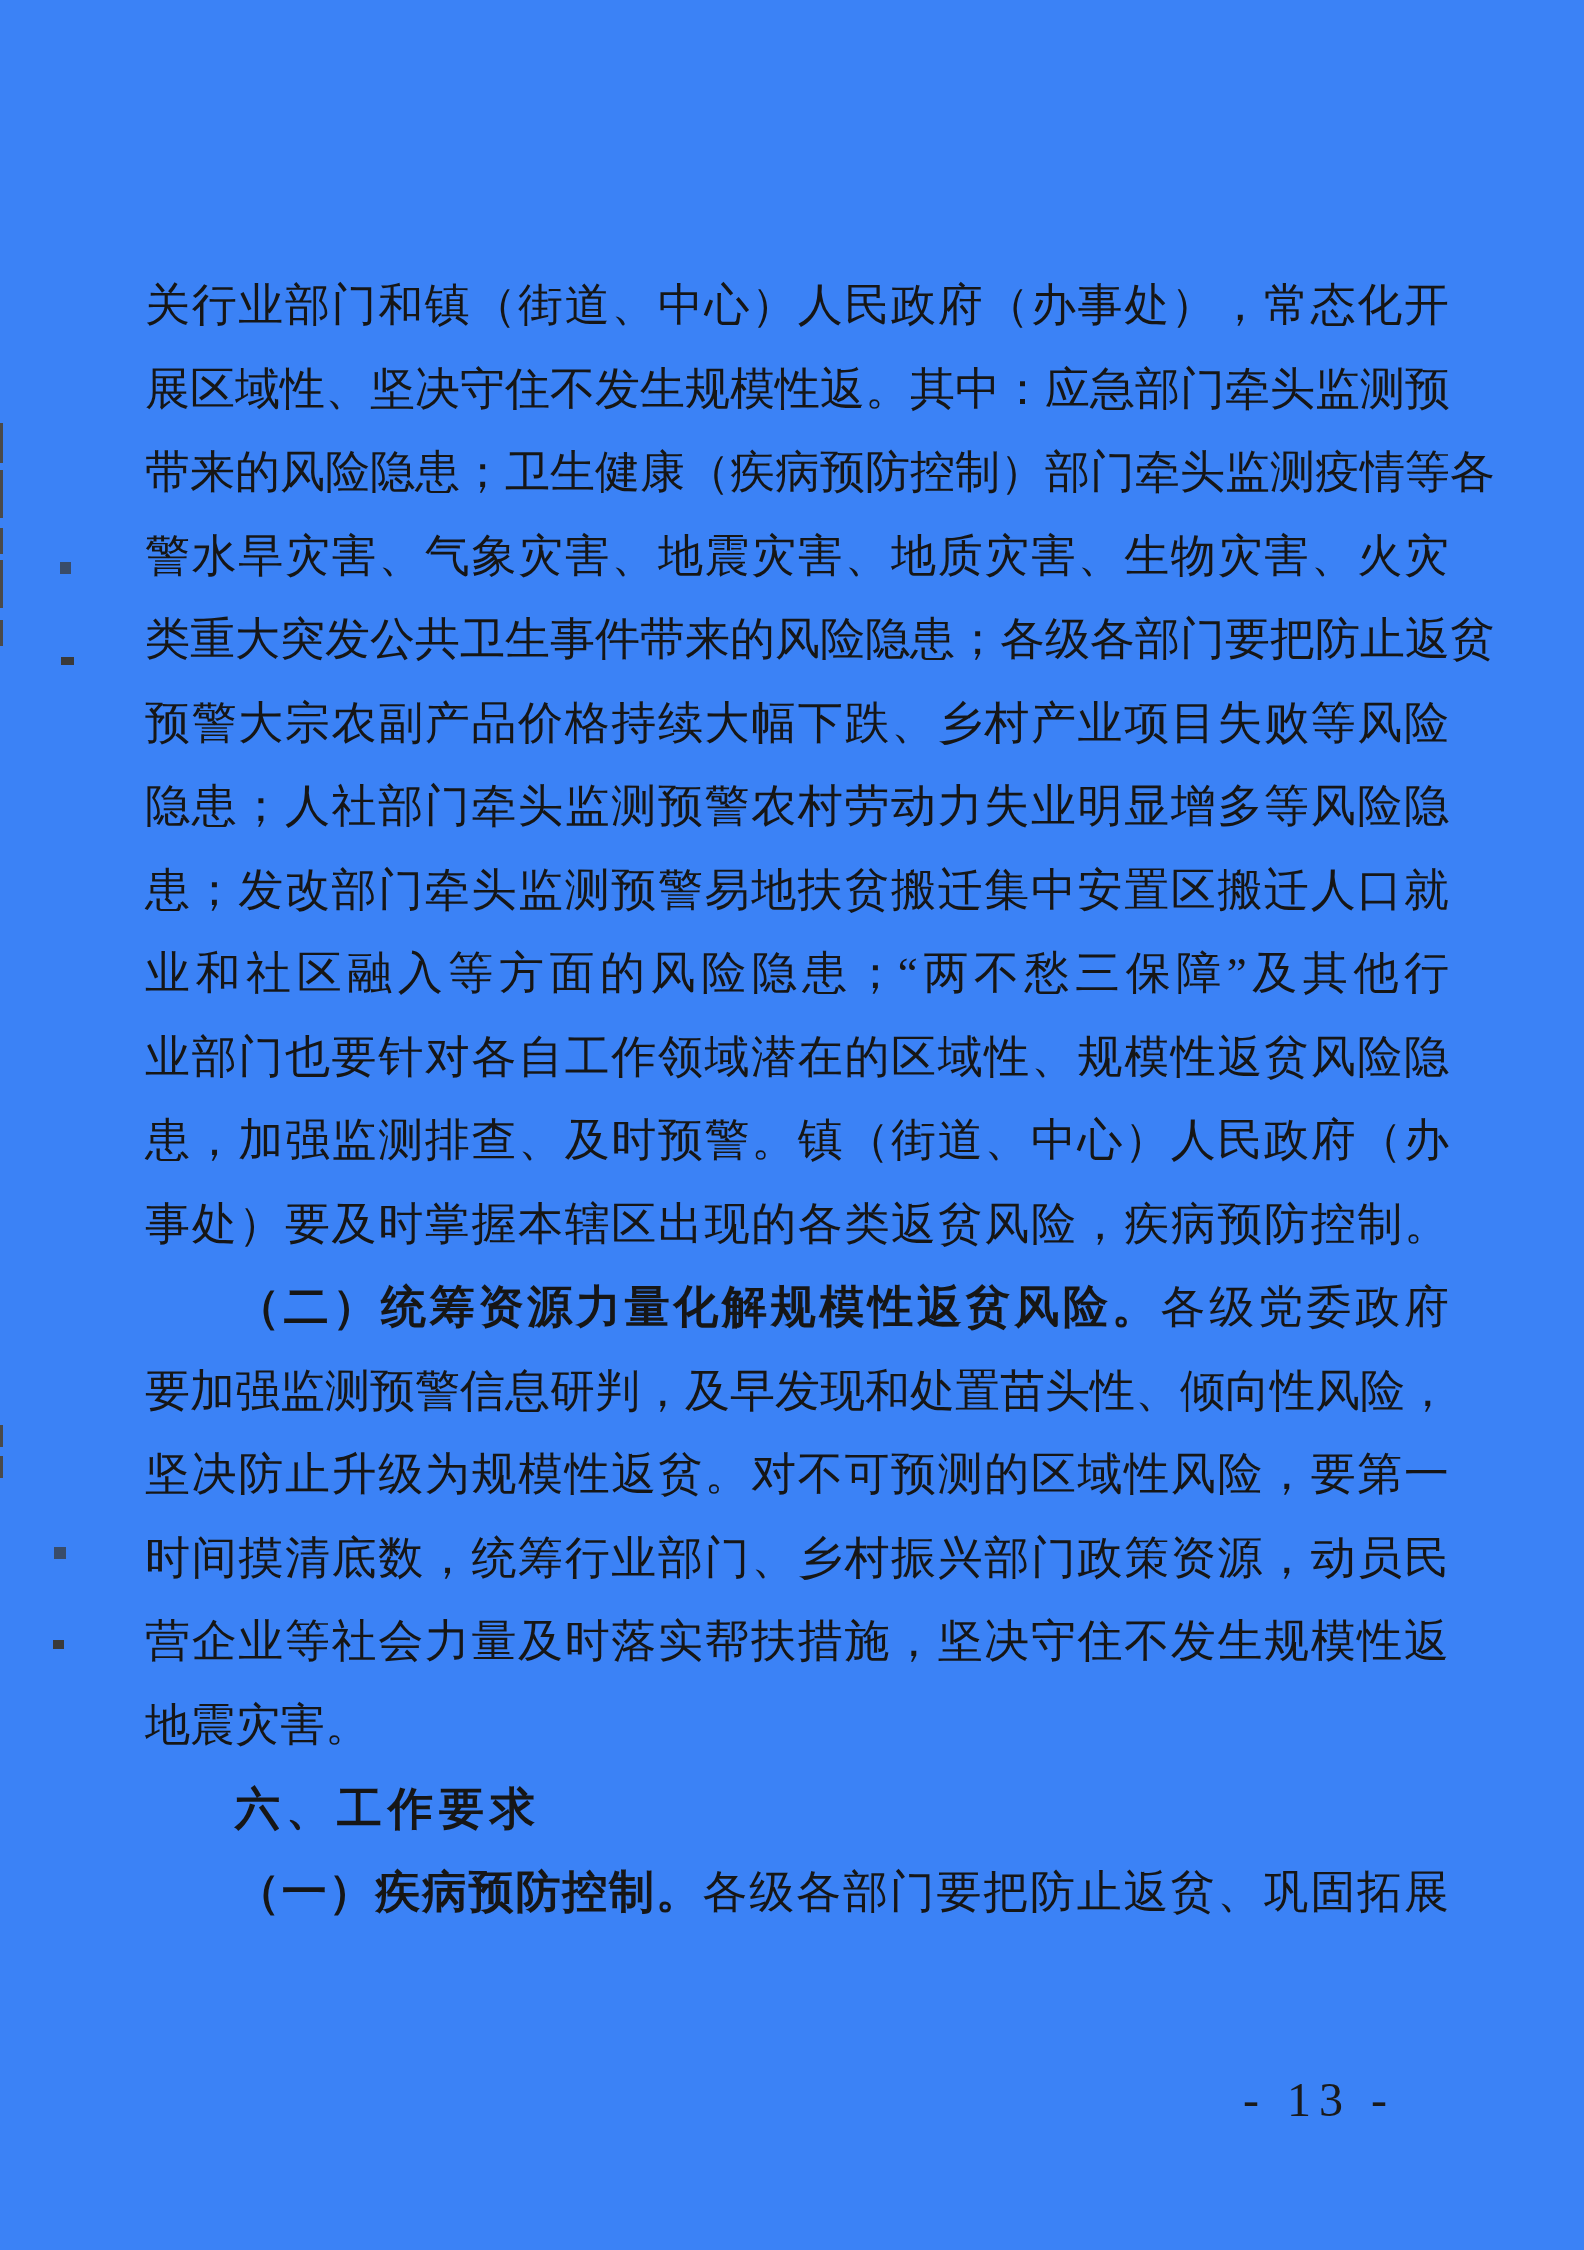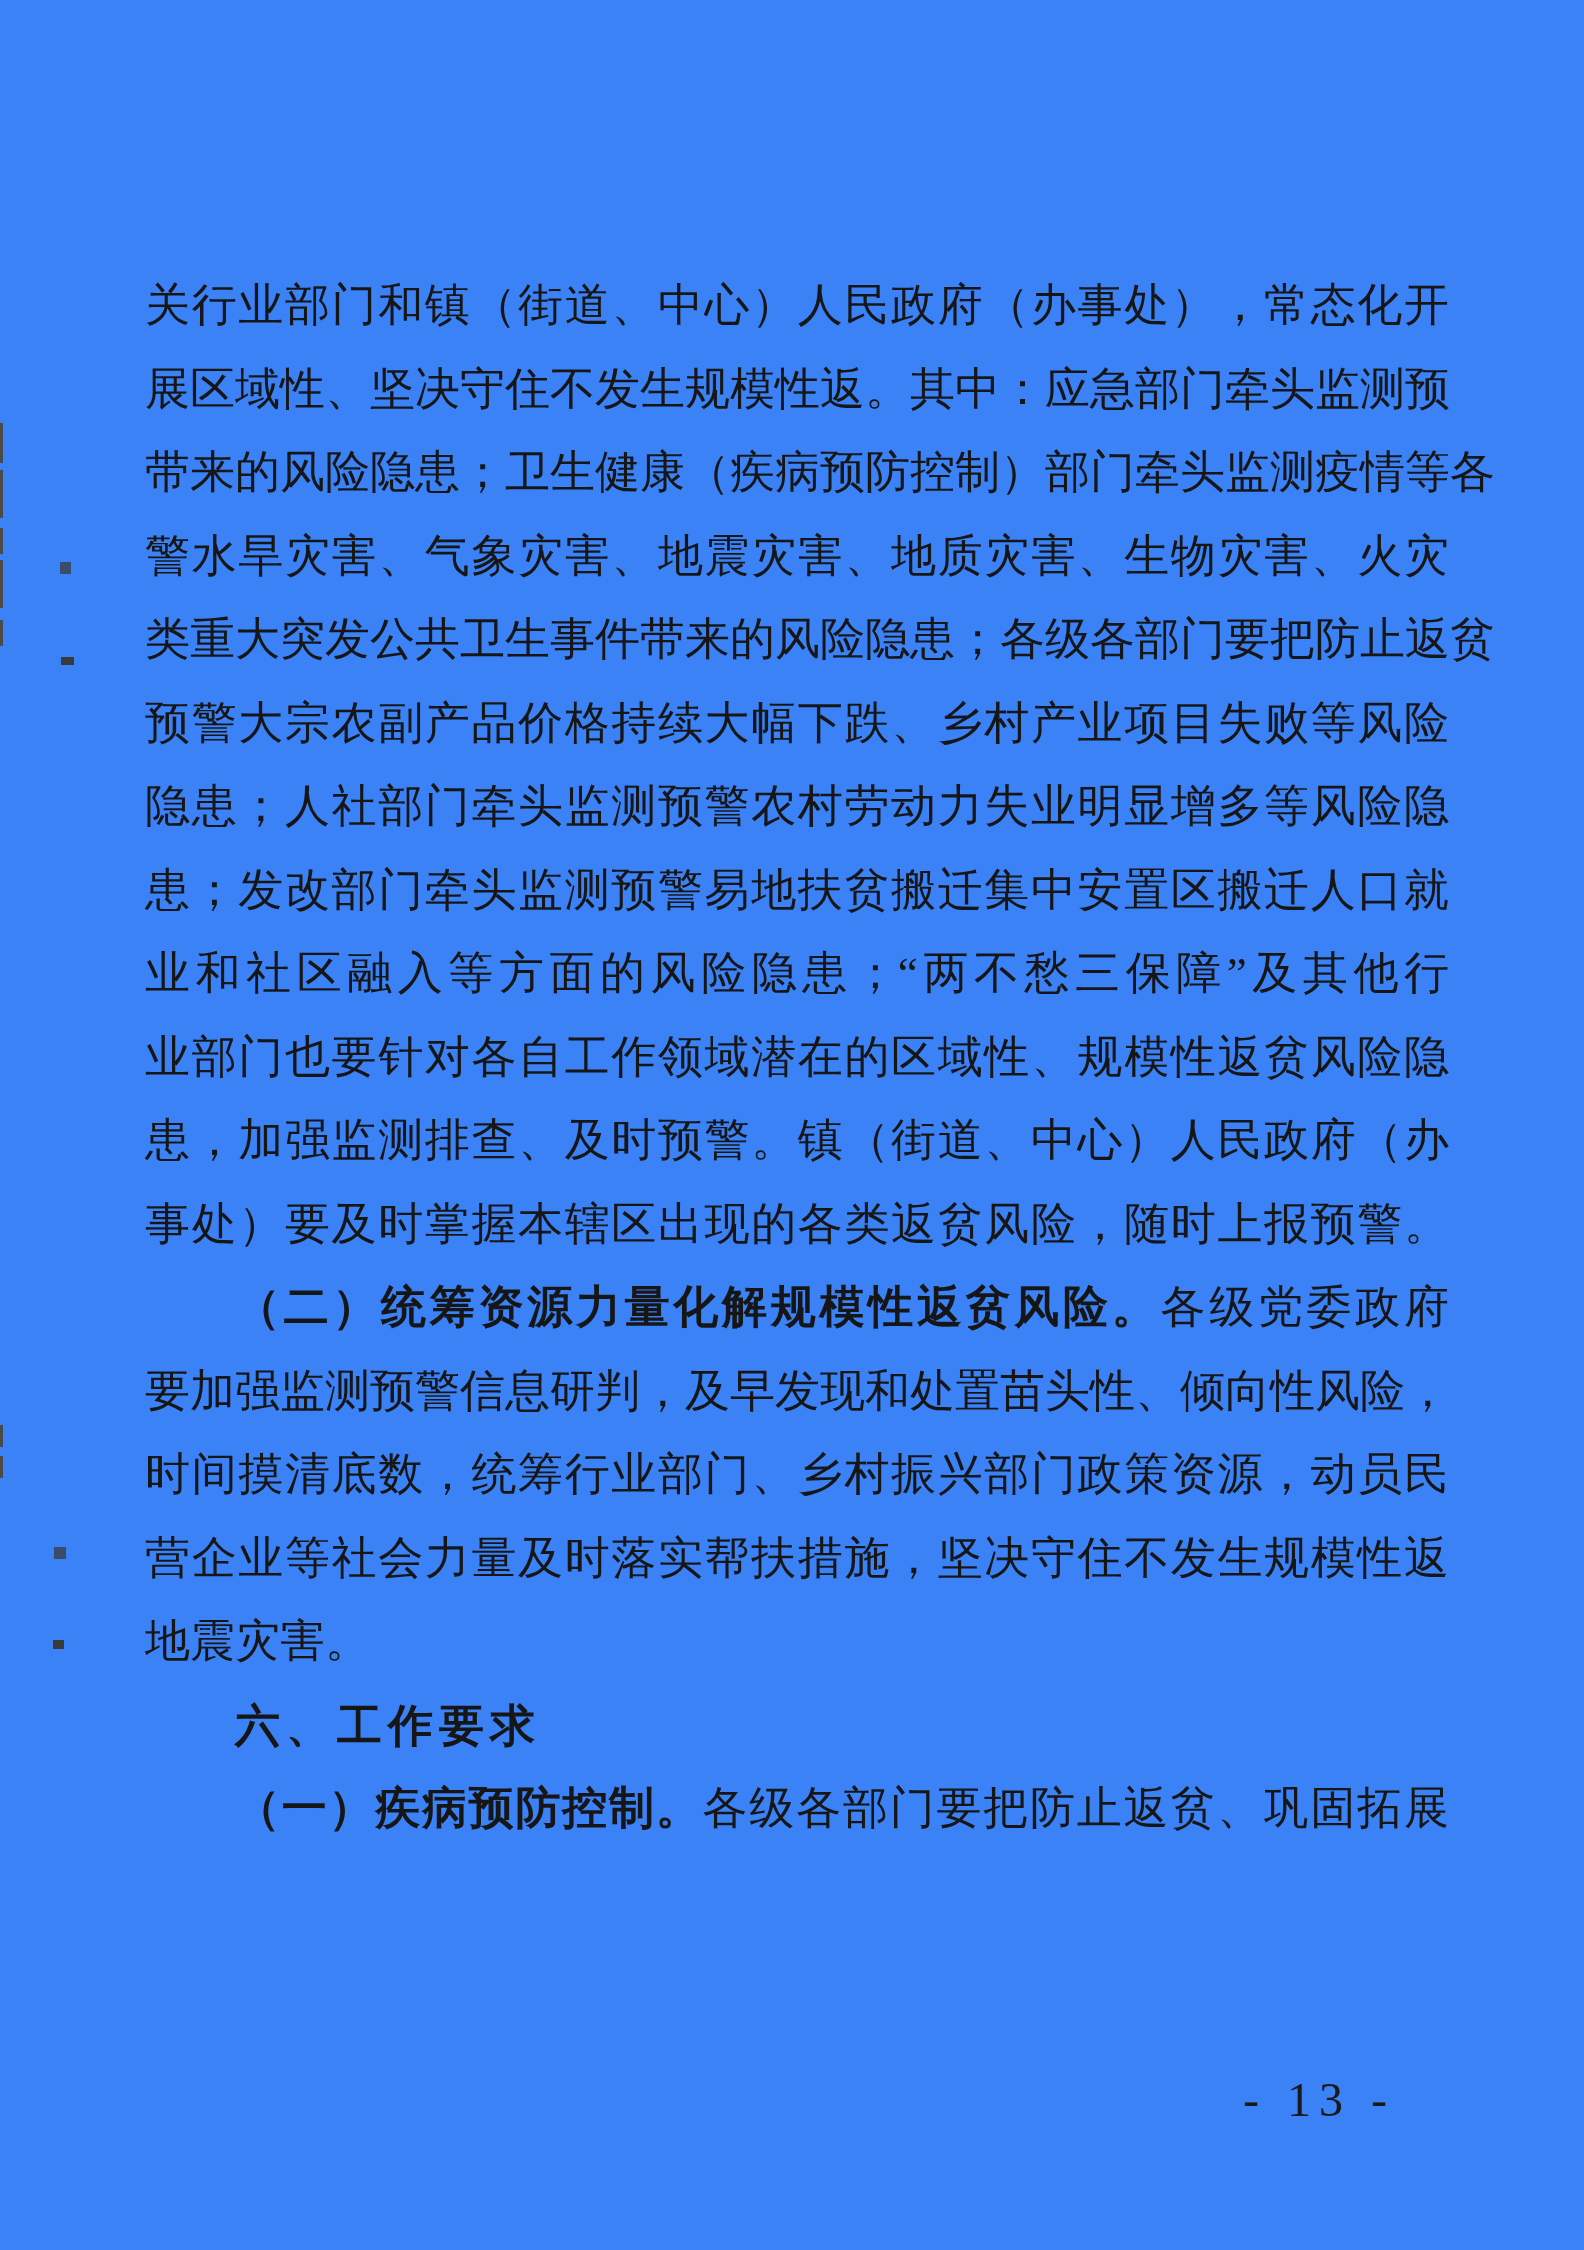--- a/index.html
+++ b/index.html
@@ -77,23 +77,24 @@
     <div class="line"><span>展区域性、坚决守住不发生规模性返。其中：应急部门牵头监测预</span></div>
     <div class="line"><span>带来的风险隐患；卫生健康（疾病预防控制）部门牵头监测疫情等各</span></div>
     <div class="line"><span>警水旱灾害、气象灾害、地震灾害、地质灾害、生物灾害、火灾</span></div>
     <div class="line"><span>类重大突发公共卫生事件带来的风险隐患；各级各部门要把防止返贫</span></div>
     <div class="line"><span>预警大宗农副产品价格持续大幅下跌、乡村产业项目失败等风险</span></div>
     <div class="line"><span>隐患；人社部门牵头监测预警农村劳动力失业明显增多等风险隐</span></div>
     <div class="line"><span>患；发改部门牵头监测预警易地扶贫搬迁集中安置区搬迁人口就</span></div>
     <div class="line"><span>业和社区融入等方面的风险隐患；“两不愁三保障”及其他行</span></div>
     <div class="line"><span>业部门也要针对各自工作领域潜在的区域性、规模性返贫风险隐</span></div>
     <div class="line"><span>患，加强监测排查、及时预警。镇（街道、中心）人民政府（办</span></div>
-    <div class="line"><span>事处）要及时掌握本辖区出现的各类返贫风险，随时上报预警。</span></div>
+    <div class="line"><span>事处）要及时掌握本辖区出现的各类返贫风险，疾病预防控制。</span></div>
     <div class="line indent"><span class="b">（二）统筹资源力量化解规模性返贫风险。</span><span>各级党委政府</span></div>
     <div class="line"><span>要加强监测预警信息研判，及早发现和处置苗头性、倾向性风险，</span></div>
+    <div class="line"><span>坚决防止升级为规模性返贫。对不可预测的区域性风险，要第一</span></div>
     <div class="line"><span>时间摸清底数，统筹行业部门、乡村振兴部门政策资源，动员民</span></div>
     <div class="line"><span>营企业等社会力量及时落实帮扶措施，坚决守住不发生规模性返</span></div>
     <div class="line no-justify"><span>地震灾害。</span></div>
     <div class="line no-justify indent"><span class="hei">六、工作要求</span></div>
     <div class="line indent"><span class="b">（一）疾病预防控制。</span><span>各级各部门要把防止返贫、巩固拓展</span></div>
   </div>
 
   <div class="page-number">- 13 -</div>
 
   <div class="speck" style="left:60px; top:562px; width:11px; height:12px; opacity:.75;"></div>

